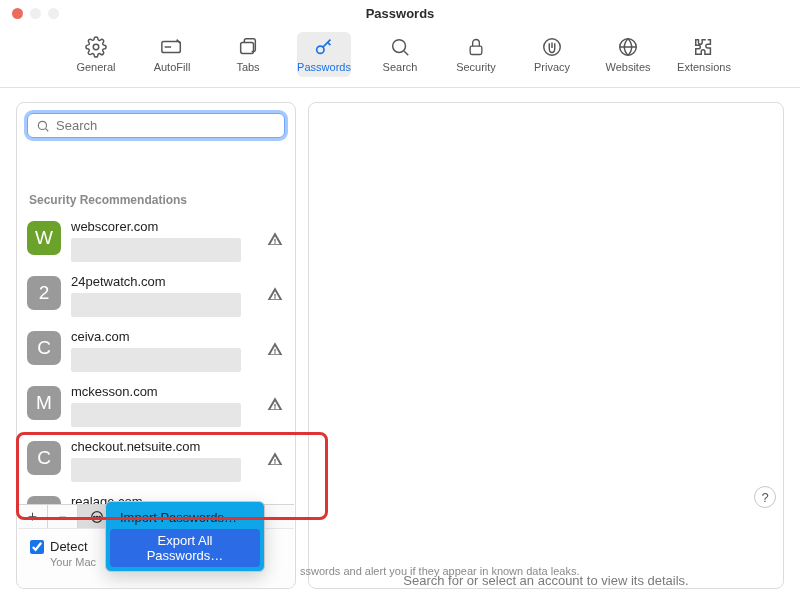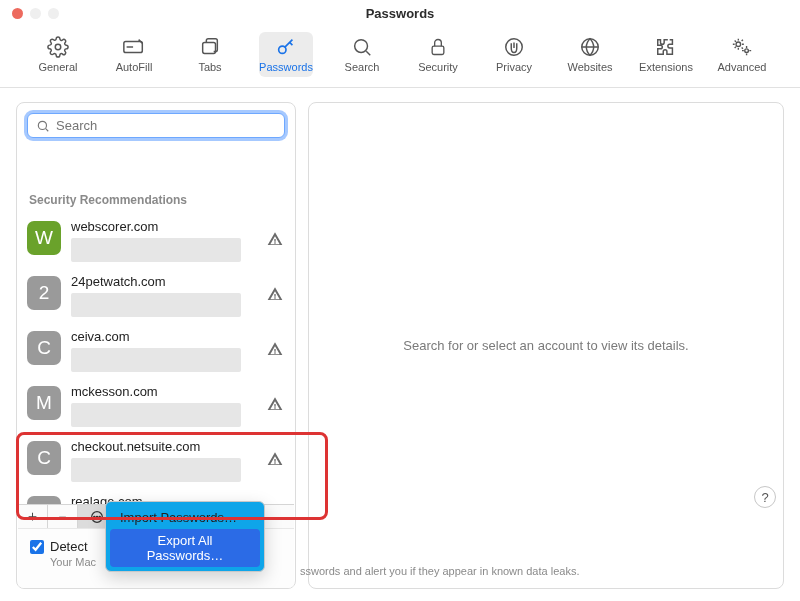--- a/index.html
+++ b/index.html
@@ -63,21 +63,21 @@
     width:34px; height:34px; border-radius:7px; background:#999; color:#fff;
     display:flex; align-items:center; justify-content:center; font-size:19px; font-weight:500;
     flex-shrink:0; margin-top:2px;
   }
   .row-main { flex:1; min-width:0;}
   .row-title { font-size:13px; color:#222; margin-bottom:4px;}
   .redact { width:170px; height:24px; background:#e6e6e6; border-radius:2px;}
   .warn { flex-shrink:0; color:#6b6b6b; margin-top:12px;}
   .right-panel {
     flex:1; background:#fff; border:1px solid #dcdcdc; border-radius:8px;
-    display:flex; align-items:center; justify-content:center; color:#7a7a7a; font-size:13px;
+    display:flex; align-items:flex-end; justify-content:center; color:#7a7a7a; font-size:13px;
     padding:0 30px;
   }
   .bottom-bar {
     position:absolute; left:1px; right:1px; bottom:60px;
     border-top:1px solid #d5d5d5; background:#fbfbfb;
     display:flex; align-items:center; height:24px;
   }
   .btnsmall {
     width:30px; height:24px; display:flex; align-items:center; justify-content:center;
     border-right:1px solid #d5d5d5; font-size:15px; color:#444; cursor:default;
@@ -198,31 +198,20 @@
       </div>
       <span class="tlabel">Websites</span>
     </div>
     <div class="tool">
       <div class="ticon">
         <svg width="22" height="22" viewBox="0 0 24 24" fill="none" stroke="currentColor" stroke-width="1.6">
             <path d="M14 4h-4v3a2 2 0 1 1-4 0V4H3v6h3a2 2 0 1 1 0 4H3v6h6v-3a2 2 0 1 1 4 0v3h6v-7h-3a2 2 0 1 1 0-4h3V4h-3"></path>
           </svg>
       </div>
       <span class="tlabel">Extensions</span>
-    </div>
-    <div class="tool">
-      <div class="ticon">
-        <svg width="24" height="22" viewBox="0 0 26 24" fill="none" stroke="currentColor" stroke-width="1.5">
-            <circle cx="9" cy="9" r="2.5"></circle>
-            <circle cx="18" cy="16" r="2"></circle>
-            <path d="M9 3v2M9 13v2M3 9h2M13 9h2M5 5l1.4 1.4M12.6 12.6L14 14M5 13l1.4-1.4M12.6 5.4L14 4"></path>
-            <path d="M18 11v2M18 19v2M13 16h2M21 16h2"></path>
-          </svg>
-      </div>
-      <span class="tlabel">Advanced</span>
     </div>
   </div>
 
   <div class="content">
     <div class="left-panel">
       <div class="searchbox">
         <svg width="14" height="14" viewBox="0 0 24 24" fill="none" stroke="#777" stroke-width="2">
             <circle cx="11" cy="11" r="7"></circle>
             <path d="M21 21l-4.35-4.35"></path>
           </svg>

